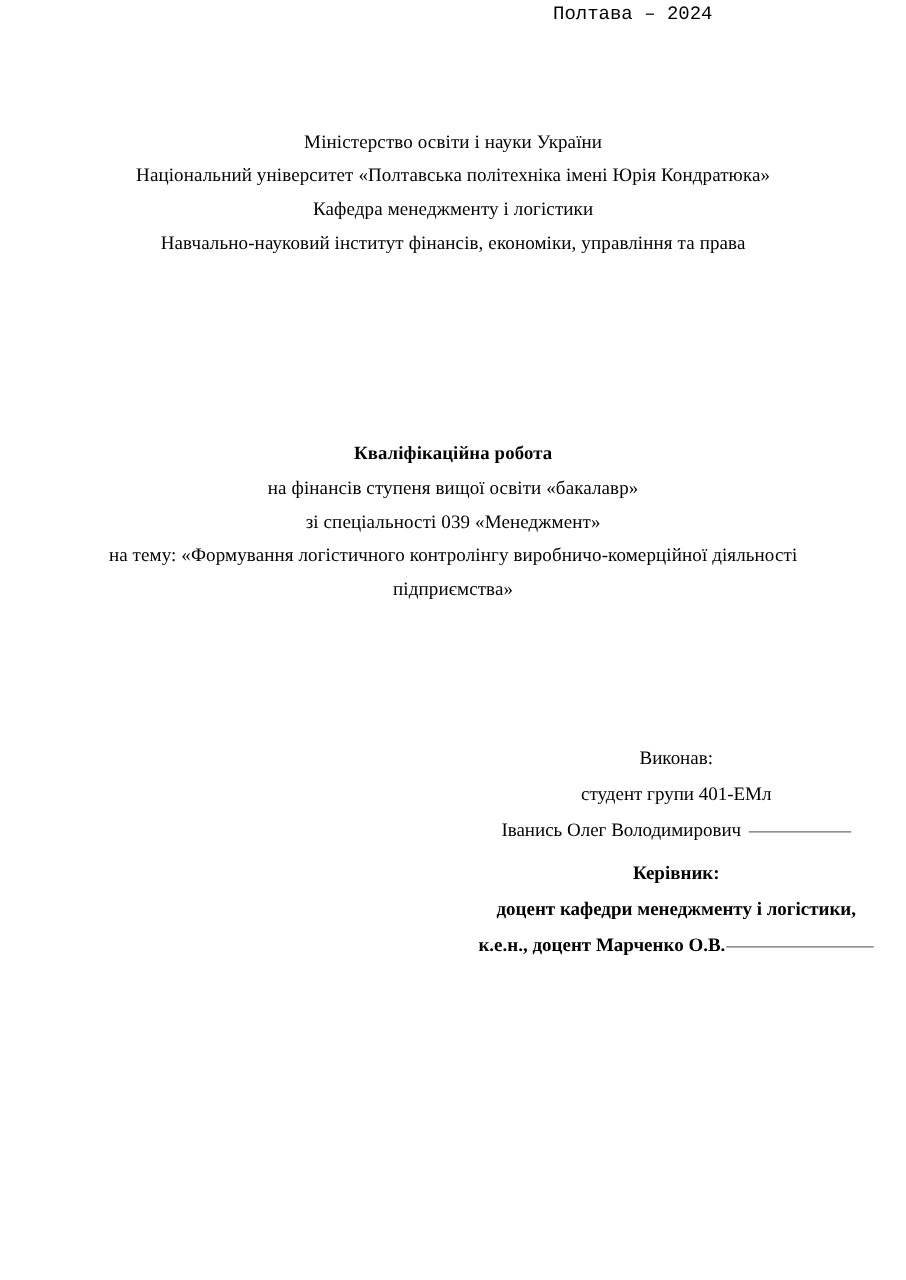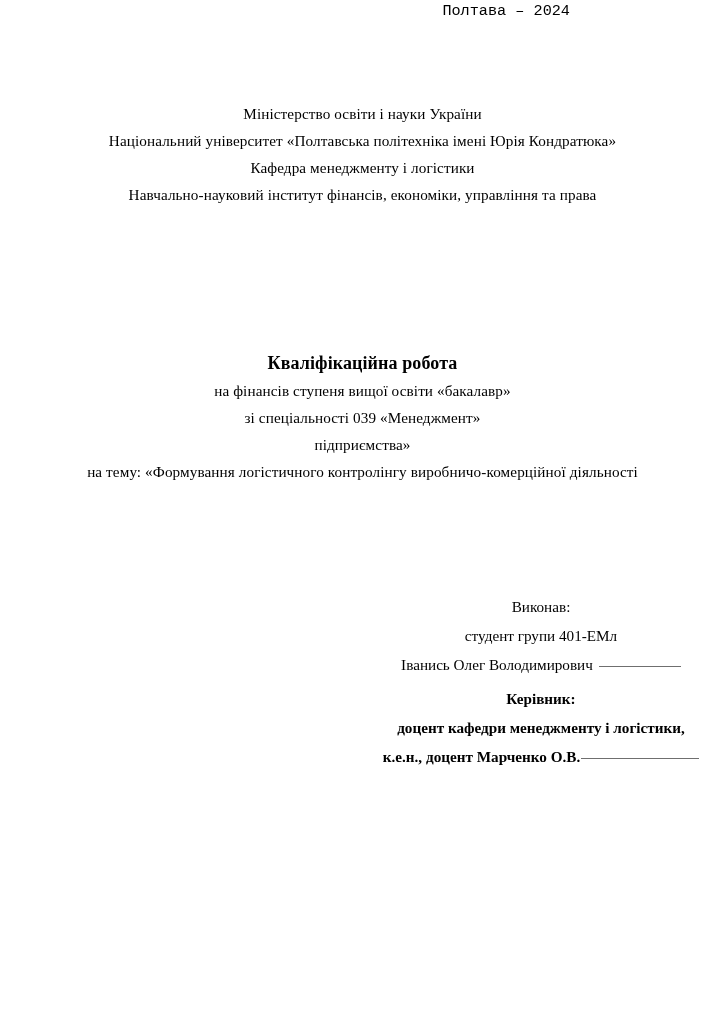--- a/index.html
+++ b/index.html
@@ -48,21 +48,21 @@
   }
 
   
   .title-block {
     top: 350px;
     left: 36px;
     width: 653px;
   }
   .title-main {
     font-weight: bold;
-    font-size: 18px;
+    font-size: 15px;
     line-height: 27px;
   }
 
   
   .sig-block {
     position: absolute;
     left: 376px;
     width: 330px;
     text-align: center;
   }
@@ -109,22 +109,22 @@
     <div class="line">Міністерство освіти і науки України</div>
     <div class="line">Національний університет «Полтавська політехніка імені Юрія Кондратюка»</div>
     <div class="line">Кафедра менеджменту і логістики</div>
     <div class="line">Навчально-науковий інститут фінансів, економіки, управління та права</div>
   </div>
 
   <div class="block title-block">
     <div class="line title-main">Кваліфікаційна робота</div>
     <div class="line">на фінансів ступеня вищої освіти «бакалавр»</div>
     <div class="line">зі спеціальності 039 «Менеджмент»</div>
+    <div class="line">на тему: «Формування логістичного контролінгу виробничо-комерційної діяльності</div>
     <div class="line">підприємства»</div>
-    <div class="line">на тему: «Формування логістичного контролінгу виробничо-комерційної діяльності</div>
   </div>
 
   <div class="sig-block sig-student">
     <div class="sig-line">Виконав:</div>
     <div class="sig-line">студент групи 401-ЕМл</div>
     <div class="sig-line">
       <span>Іванись Олег Володимирович</span><span class="rule rule-student"></span>
     </div>
   </div>
 

